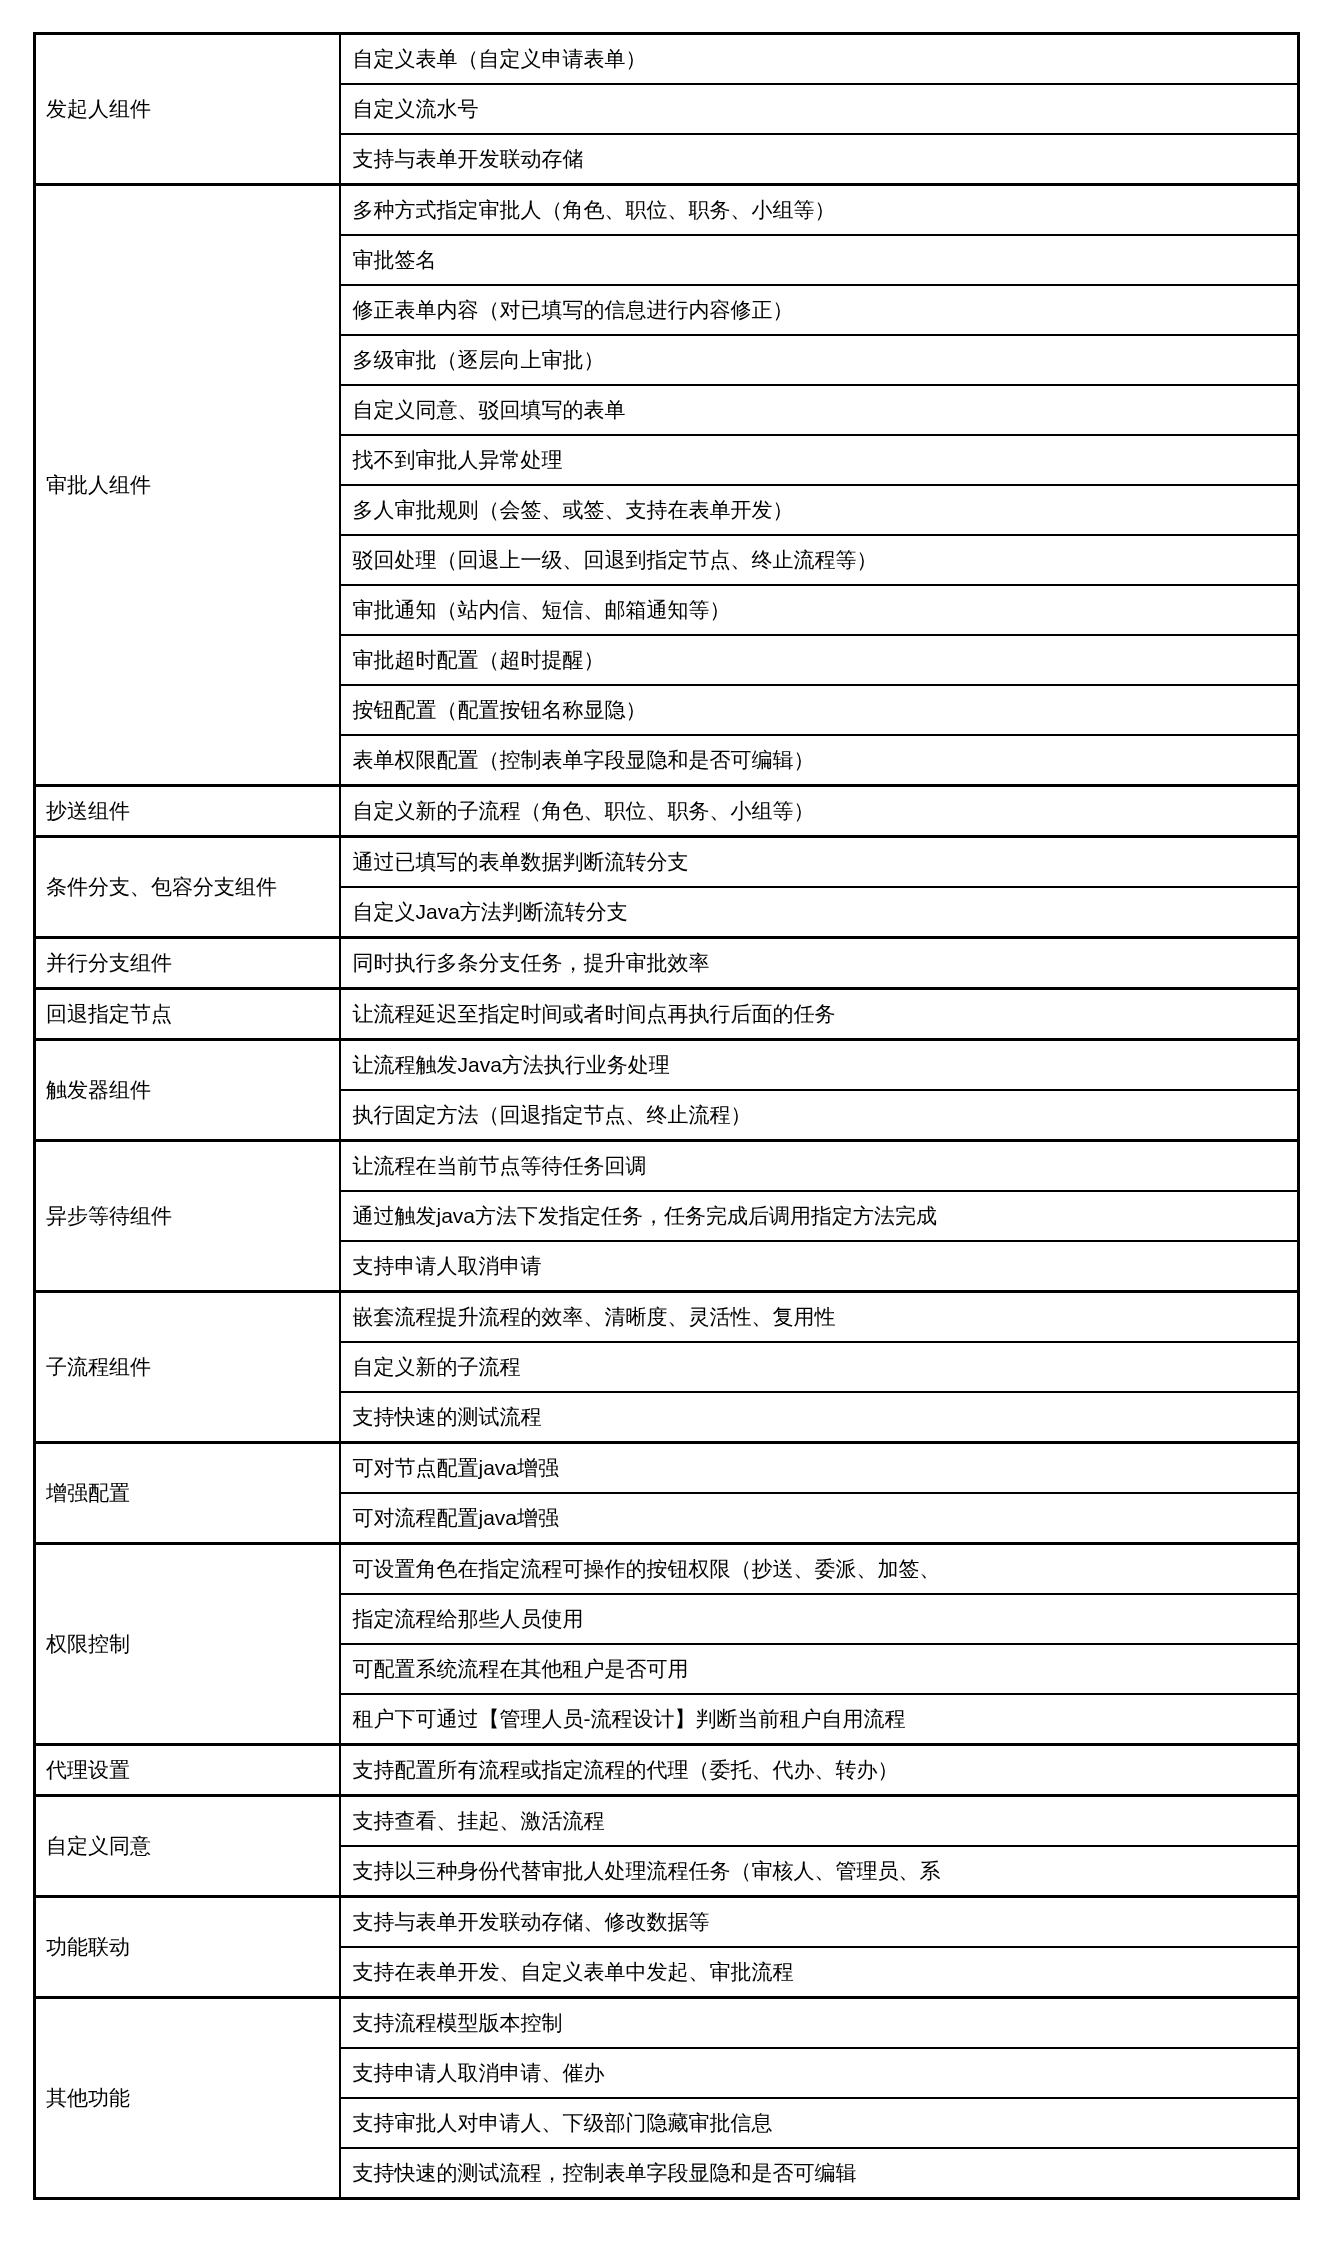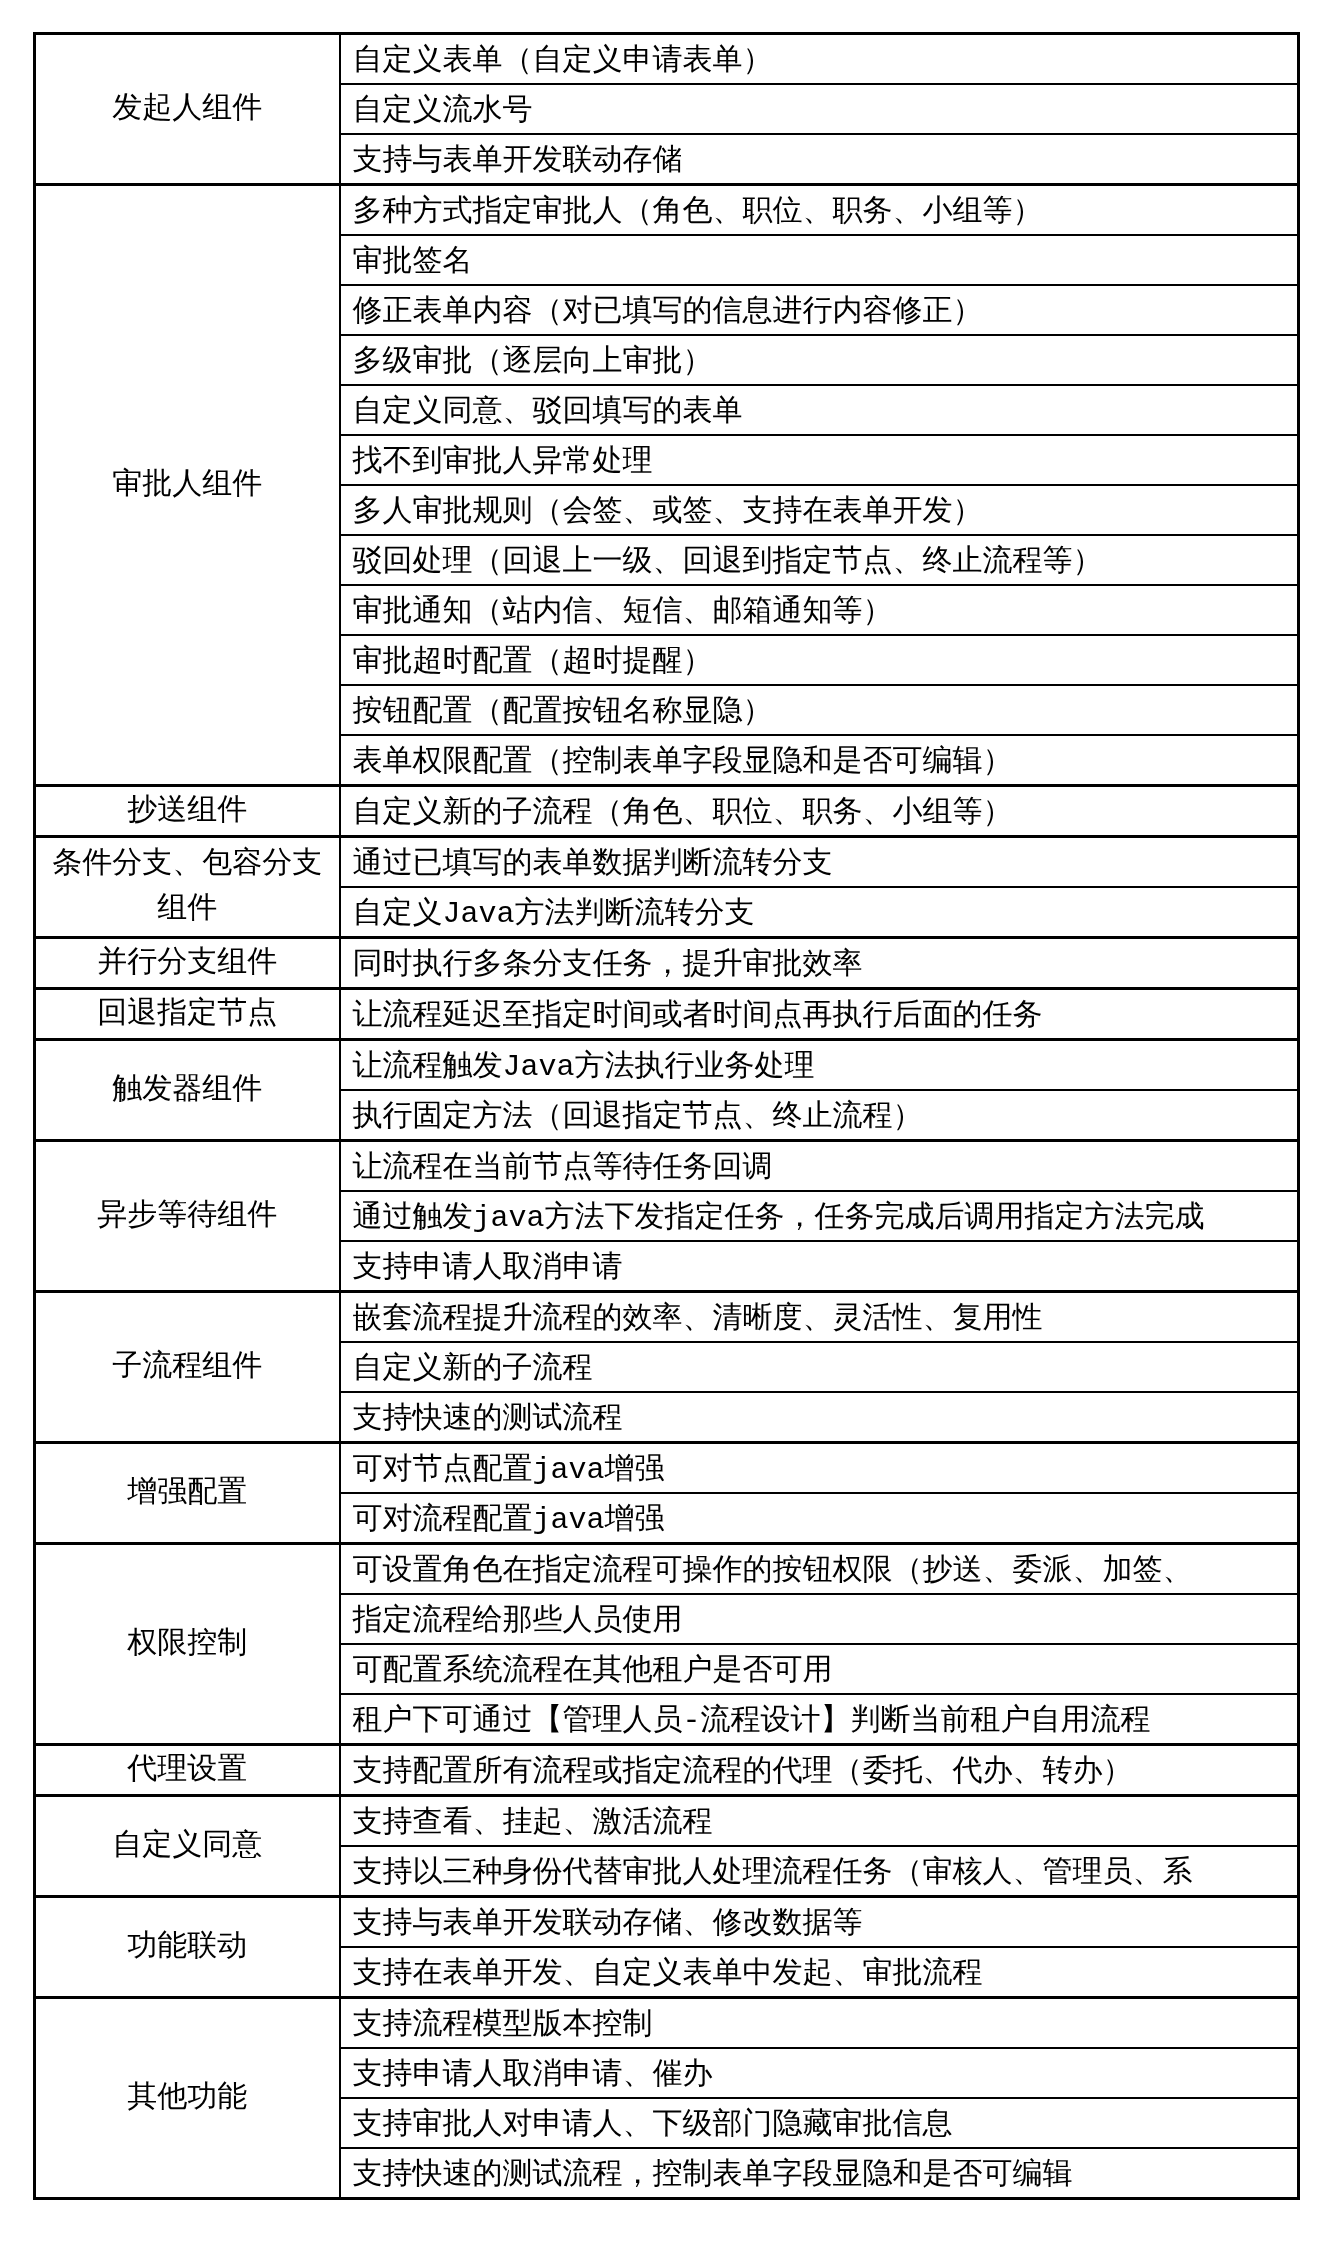--- a/index.html
+++ b/index.html
@@ -20,28 +20,26 @@
     position: absolute;
     left: 33px;
     top: 32px;
     width: 1264px;
     border-collapse: collapse;
     table-layout: fixed;
     border: 3px solid #000000;
   }
   table.feature-table td {
     border: 2px solid #000000;
-    font-size: 30px;
+    font-size: 21px;
     color: #000000;
     overflow: hidden;
     vertical-align: middle;
-    font-family: Liberation Mono, monospace;
   }
   td.category {
-    text-align: center;
     line-height: 1.5;
     padding: 0 10px;
     overflow-wrap: anywhere;
   }
   td.feature {
     height: 48px;
     padding: 0 4px 0 12px;
     white-space: nowrap;
     text-align: left;
   }

